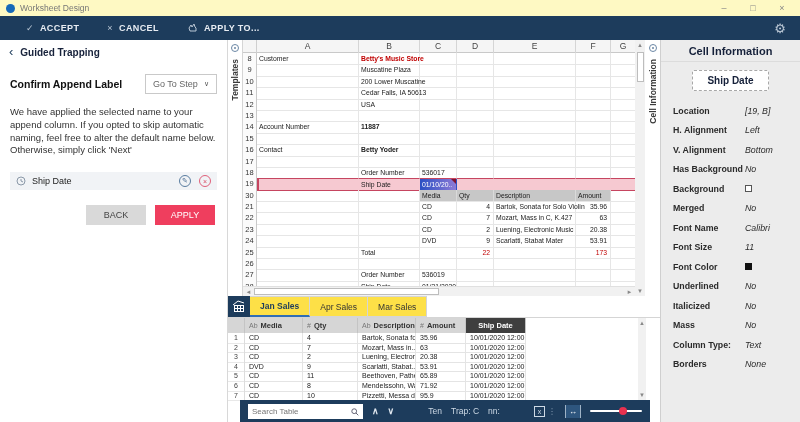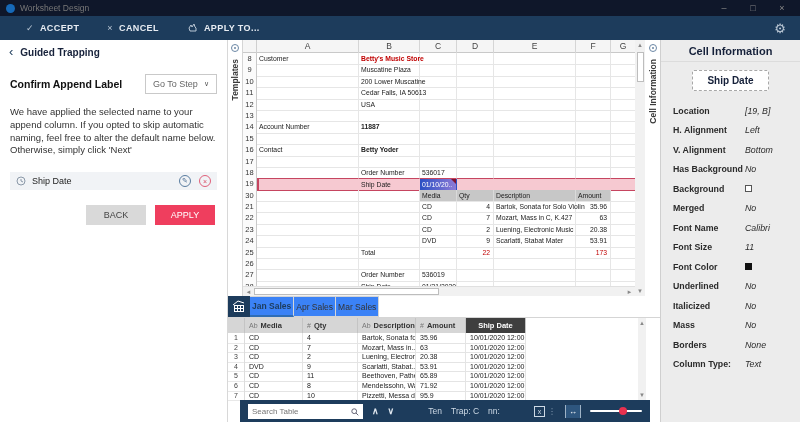--- a/index.html
+++ b/index.html
@@ -1,20 +1,20 @@
 <!DOCTYPE html>
 <html><head>
 <meta charset="utf-8">
 <style>
   * { box-sizing: border-box; margin: 0; padding: 0; }
   html, body { width: 800px; height: 422px; overflow: hidden; font-family: "Liberation Sans", sans-serif; background: #fff; }
   .app { width: 800px; height: 422px; display: flex; flex-direction: column; box-shadow: inset 0 0 0 1px #24486b; }
 
   
-  .titlebar { height: 16px; background: #0f172a; display: flex; align-items: center; padding: 0 6px; gap: 5px; flex: 0 0 auto; }
+  .titlebar { height: 16px; background: #fef9c3; display: flex; align-items: center; padding: 0 6px; gap: 5px; flex: 0 0 auto; }
   .app-icon { width: 9px; height: 9px; border-radius: 50%; background: #1669b8; }
   .tb-title { font-size: 8.5px; color: #777; flex: 1; }
   .win-btn { width: 24px; text-align: center; font-size: 9px; color: #888; line-height: 16px; }
 
   
   .toolbar { height: 24px; background: #1d3c5c; display: flex; align-items: center; padding: 0 12px; flex: 0 0 auto; }
   .tbtn { display: flex; align-items: center; gap: 6px; font-size: 9px; font-weight: bold; letter-spacing: .4px; color: #e8edf3; padding: 0 14px; height: 100%; cursor: default; }
   .tbtn .glyph { color: #b9c6d4; font-size: 9px; font-weight: normal; }
   .toolbar .spacer { flex: 1; }
   .gear { font-size: 13px; color: #b9c6d4; padding-right: 2px; }
@@ -74,21 +74,21 @@
   .hs-arrow { font-size: 6px; color: #888; width: 11px; text-align: center; }
   .hs-thumb { width: 185px; height: 7px; background: #fff; border: 1px solid #bdbdbd; }
   .flex1 { flex: 1; }
   .vscroll { width: 10px; background: #f1f1f1; display: flex; flex-direction: column; align-items: center; }
   .vs-arrow { font-size: 6px; color: #888; height: 10px; line-height: 10px; }
   .vs-thumb { width: 7px; height: 30px; background: #fff; border: 1px solid #bdbdbd; margin-top: 2px; }
 
   
   .tabs-row { height: 22px; display: flex; align-items: stretch; border-bottom: 1px solid #d5d5d5; flex: 0 0 auto; }
   .tab-icon { width: 22px; background: #1d3c5c; display: flex; align-items: center; justify-content: center; }
-  .tab { padding: 0 2px; display: flex; align-items: center; font-size: 8.5px; color: #333; border: 1px solid #d5d5d5; border-left: none; background: #3b82f6; }
+  .tab { padding: 0 10px; display: flex; align-items: center; font-size: 8.5px; color: #333; border: 1px solid #d5d5d5; border-left: none; background: #fde047; }
   .tab.active { font-weight: bold; color: #1d3c5c; border-bottom: 2px solid #2f6db5; }
 
   
   .btable-zone { height: 82px; display: flex; flex: 0 0 auto; }
   .btable { width: 298px; }
   .bt-head, .btrow { display: grid; grid-template-columns: 17px 58px 55px 58px 50px 60px; }
   .bt-head { height: 15px; background: #d6d6d6; }
   .bth { display: flex; align-items: center; gap: 3px; font-size: 7.5px; font-weight: bold; color: #333; padding-left: 4px; border-right: 1px solid #c4c4c4; }
   .bth .ticon { color: #777; font-weight: normal; font-size: 7px; }
   .bth.sel-col { background: #3f3f3f; color: #fff; justify-content: center; padding-left: 0; }
@@ -624,24 +624,24 @@
           </div>
           <div class="prop">
             <span class="plabel">Italicized</span>
             <span class="pvalue">No</span>
           </div>
           <div class="prop">
             <span class="plabel">Mass</span>
             <span class="pvalue">No</span>
           </div>
           <div class="prop">
+            <span class="plabel">Column Type:</span>
+            <span class="pvalue">Text</span>
+          </div>
+          <div class="prop">
             <span class="plabel">Borders</span>
             <span class="pvalue">None</span>
           </div>
-          <div class="prop">
-            <span class="plabel">Column Type:</span>
-            <span class="pvalue">Text</span>
-          </div>
         </div>
     </div>
 
   </div>
 </div>
 
 </body></html>

